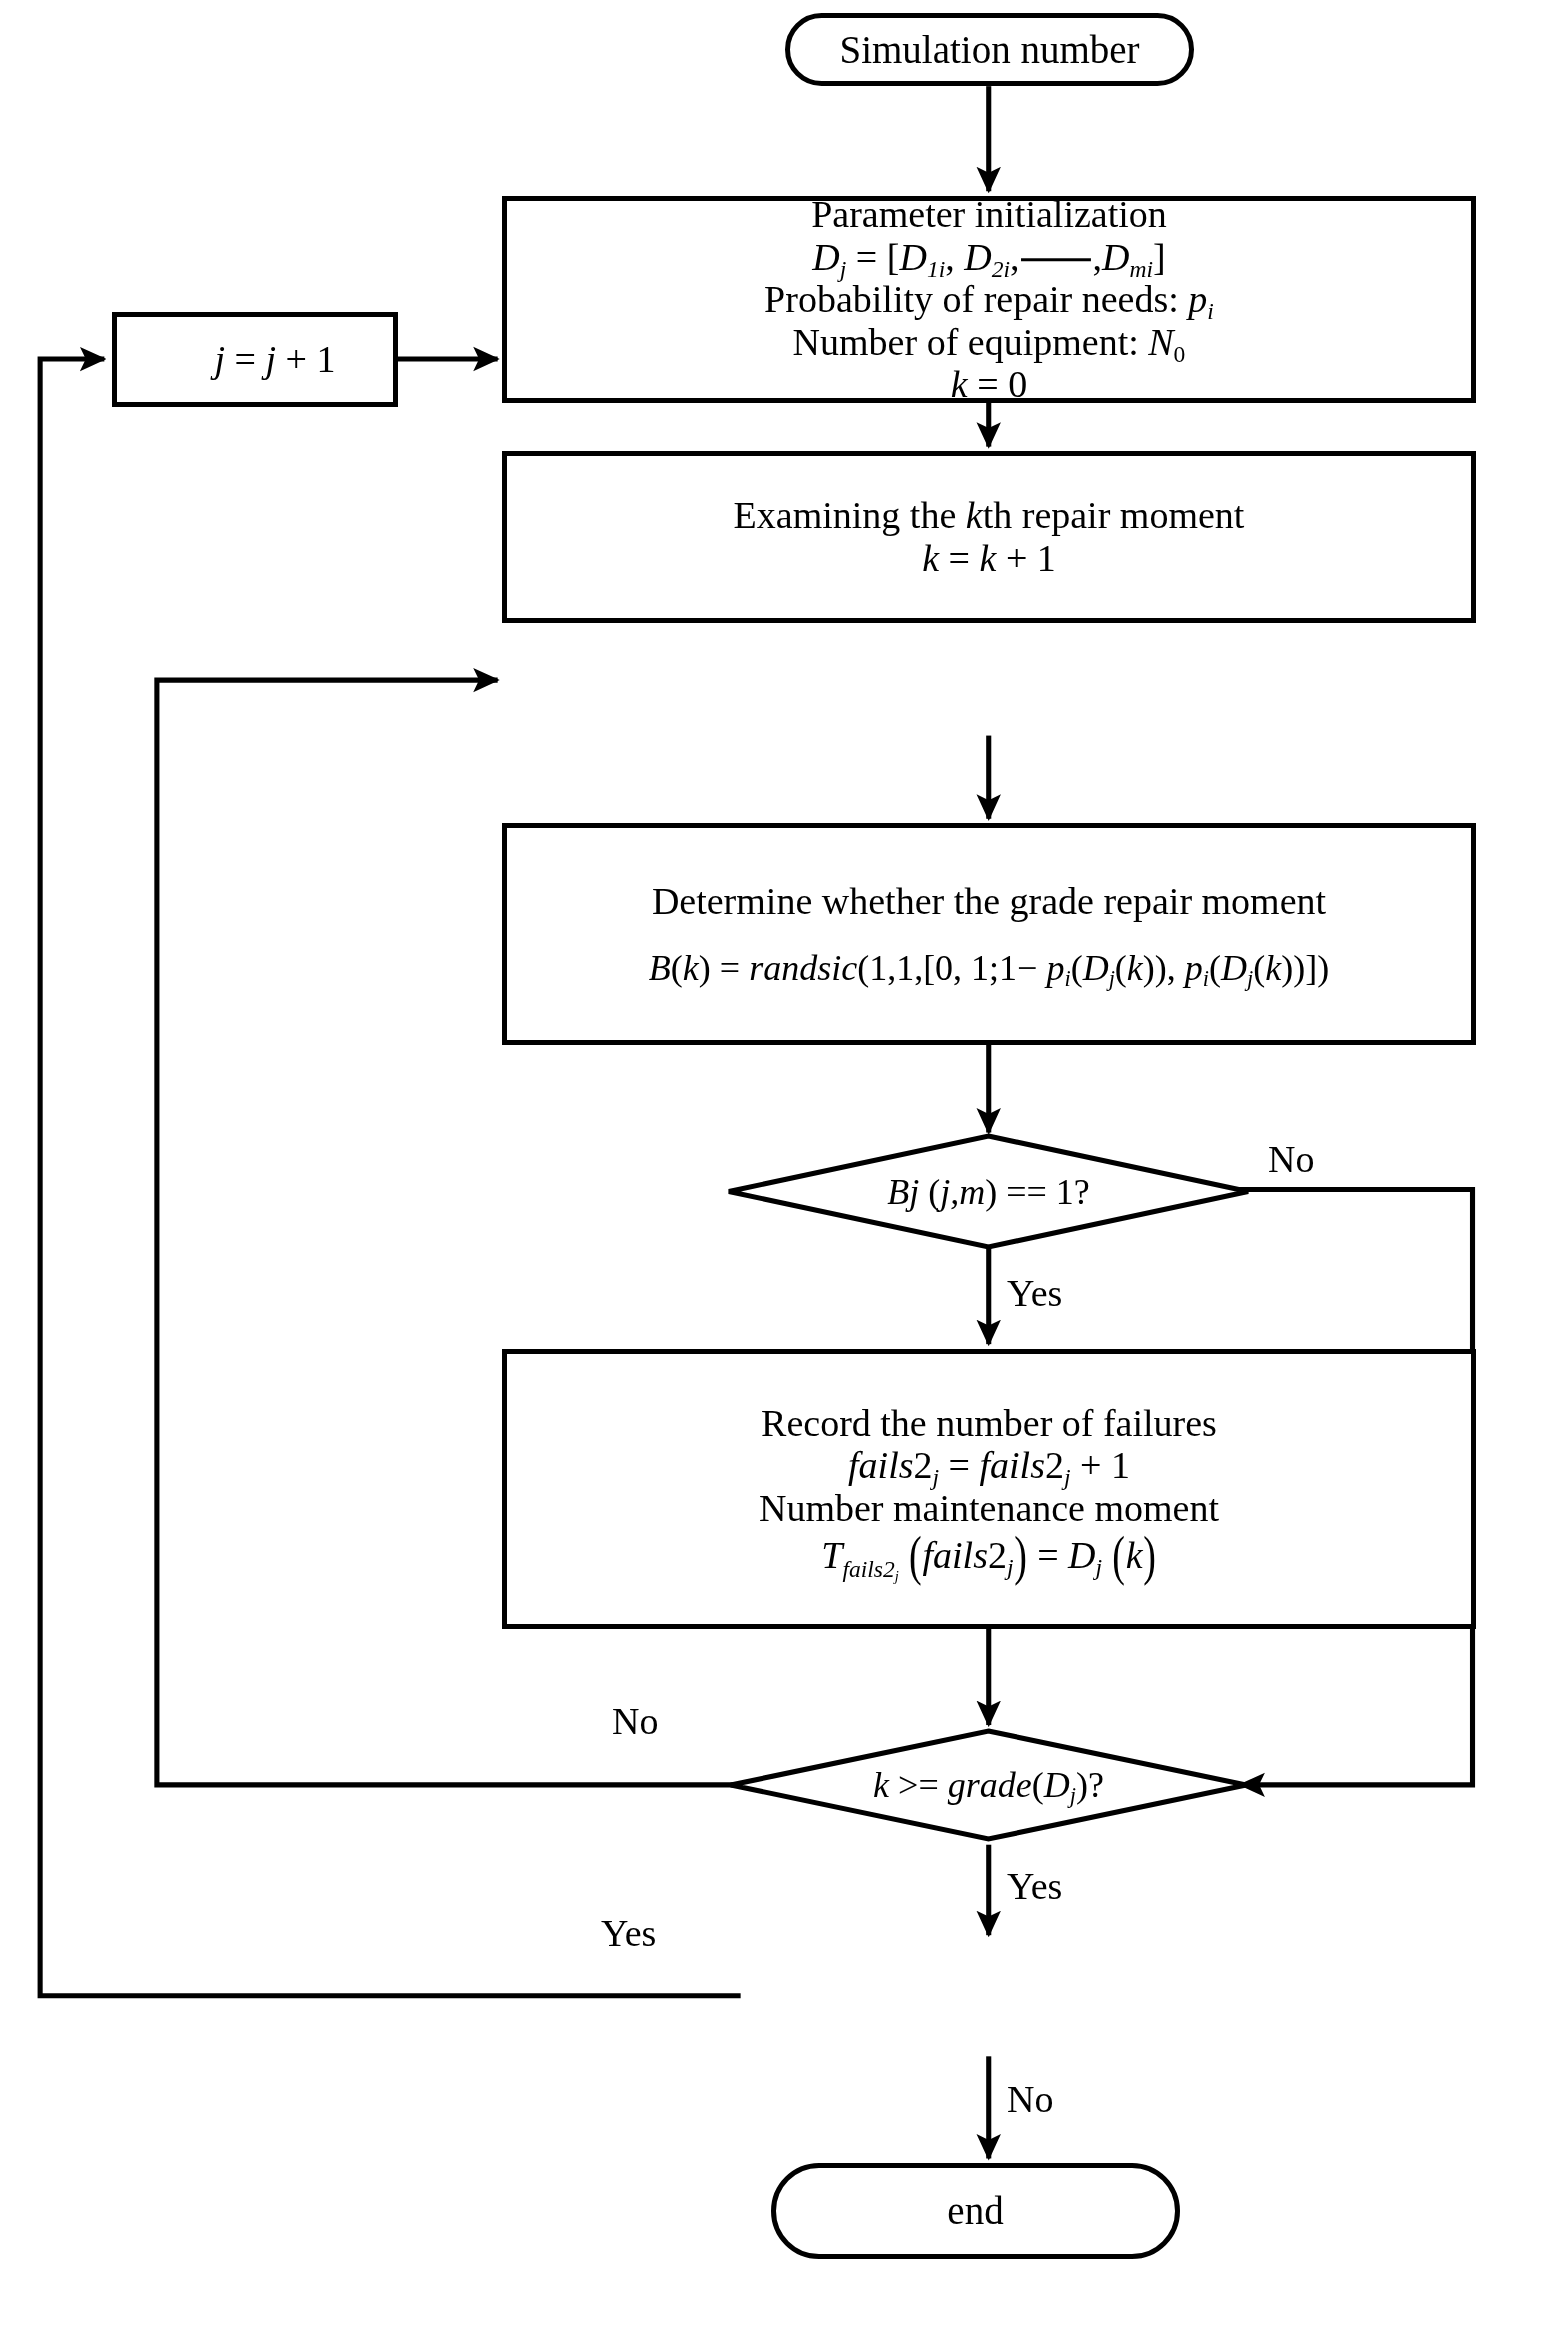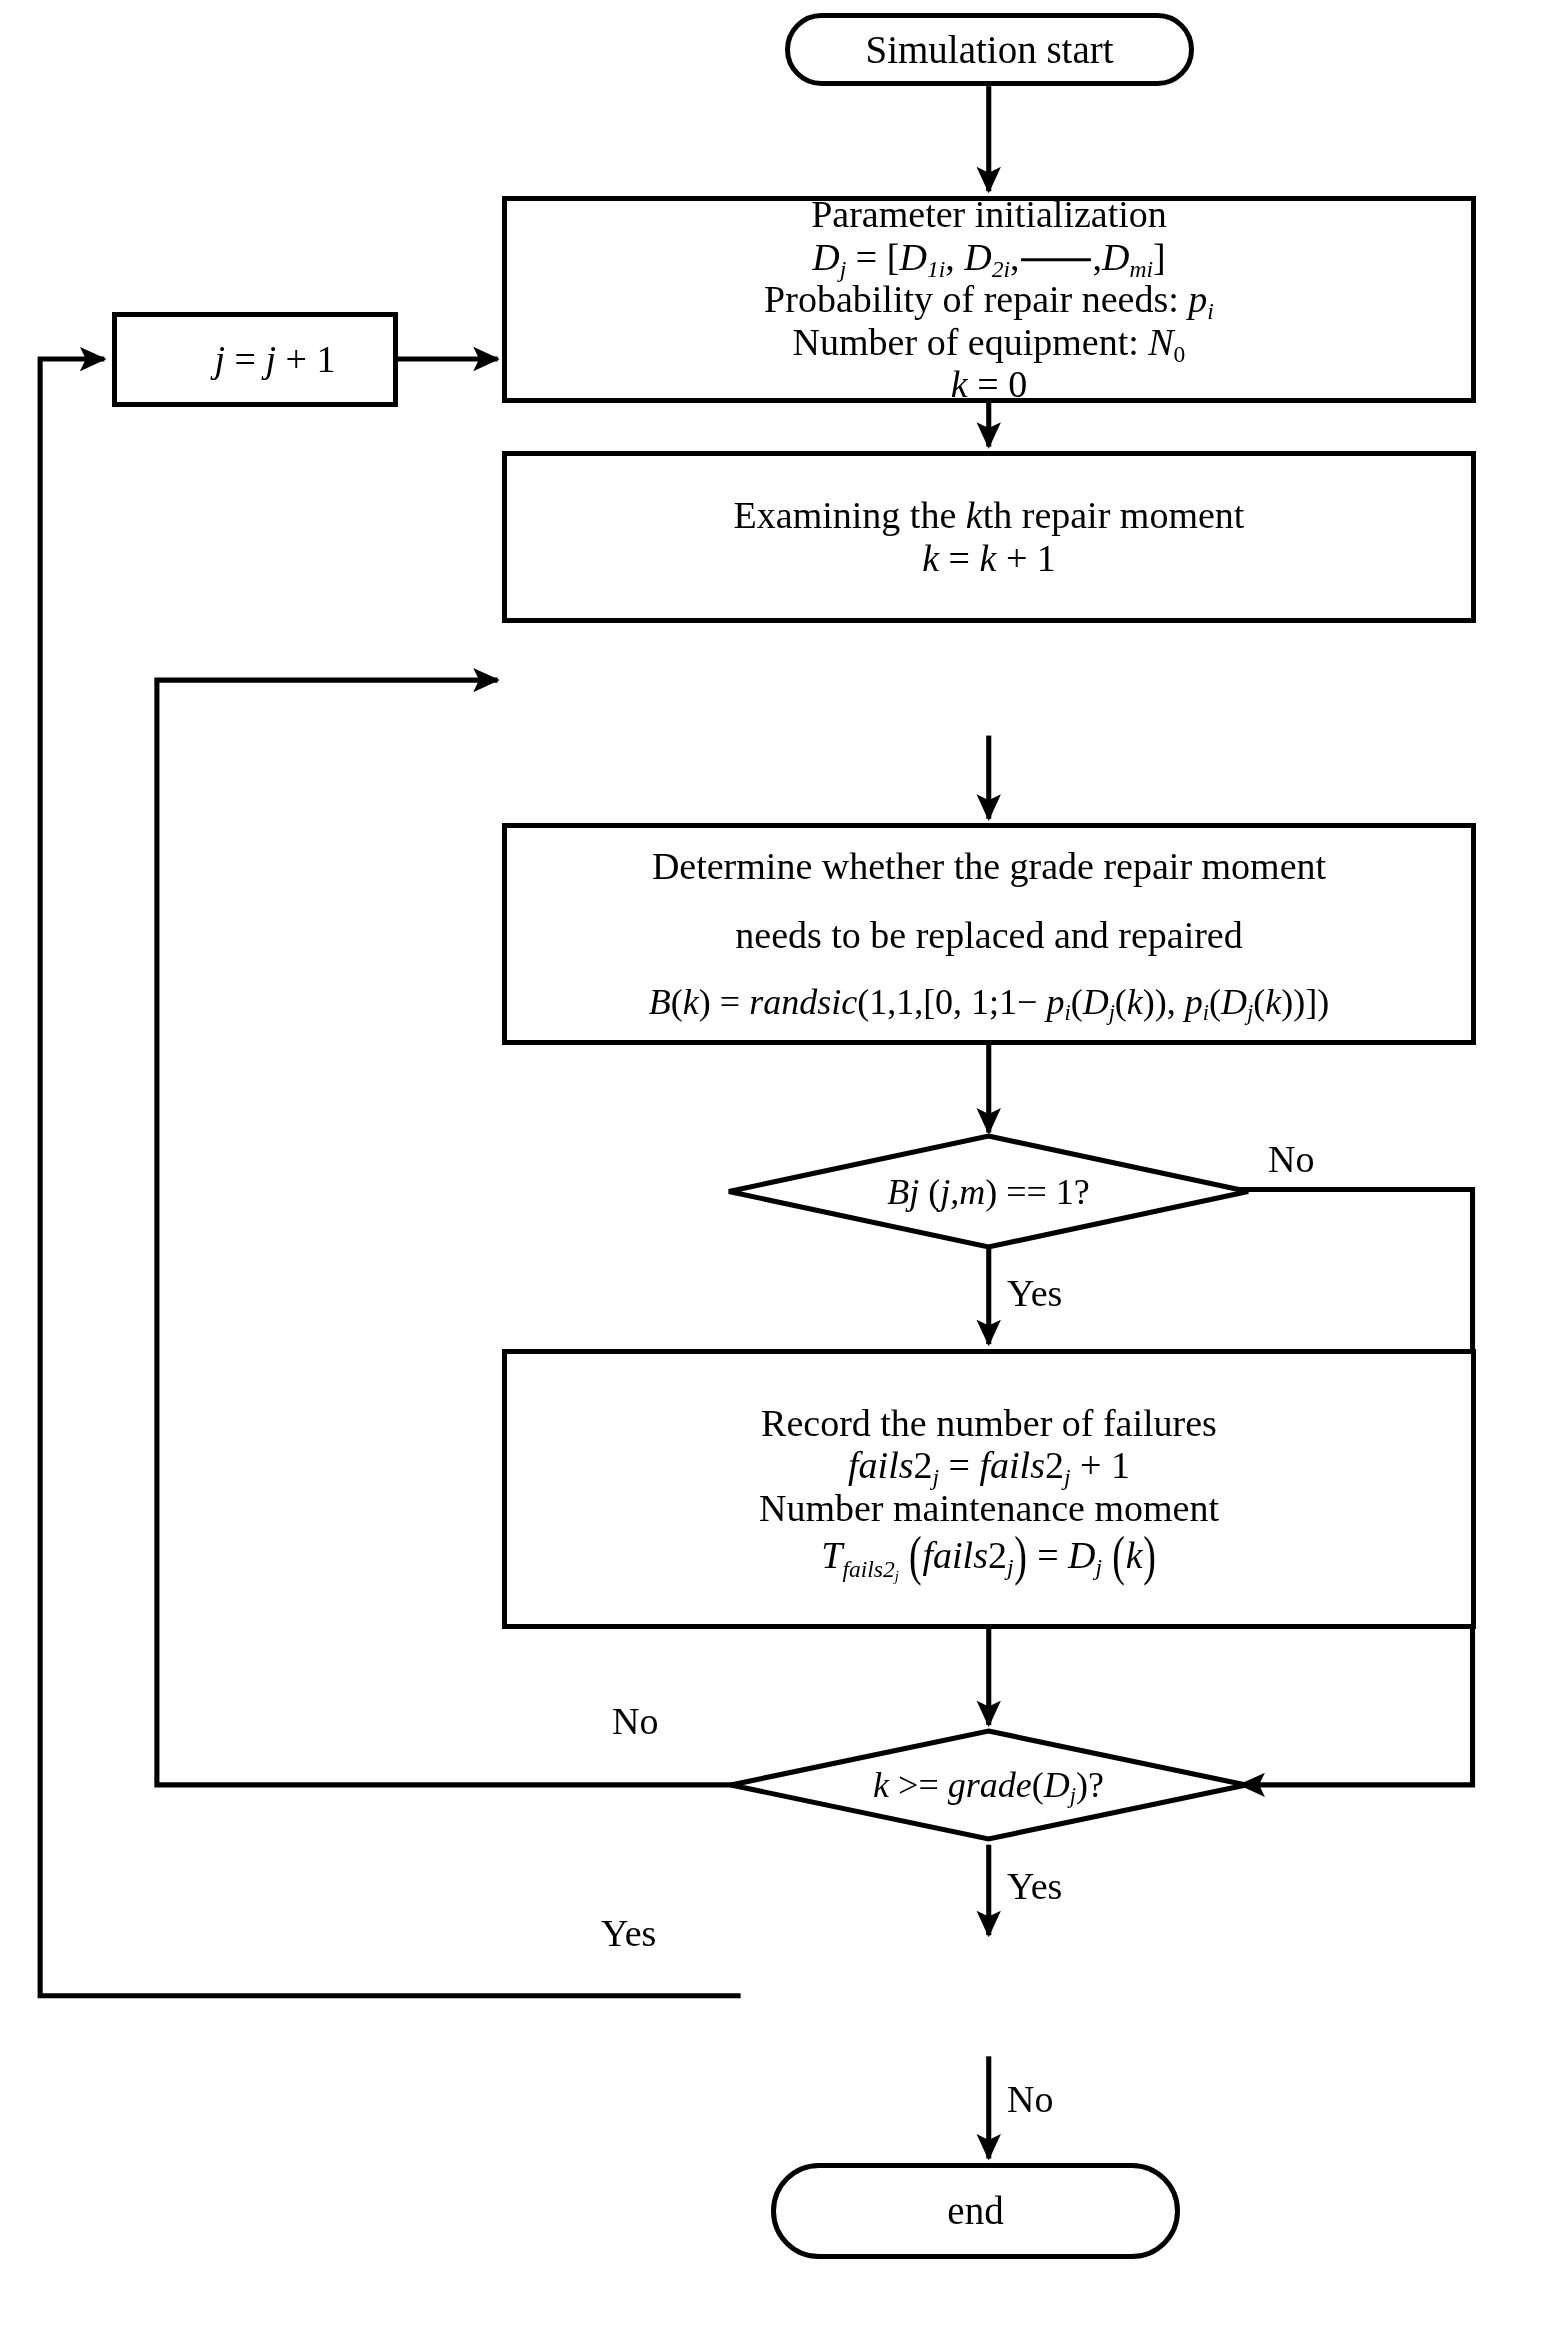--- a/index.html
+++ b/index.html
@@ -131,21 +131,21 @@
 
       <path d="M 1015 2735 L 55 2735 L 55 492 L 143 492"></path>
 
       <path d="M 1018 2446 L 215 2446 L 215 932 L 682 932"></path>
 
       <path d="M 1697 1630 L 2018 1630 L 2018 2446 L 1700 2446"></path>
     </g>
   </svg>
 
   <div class="node term" style="left:785px; top:13px; width:409px; height:73px;">
-    <span class="line f54">Simulation start</span>
+    <span class="line f54">Simulation number</span>
   </div>
 
   <div class="node proc" style="left:112px; top:312px; width:286px; height:95px;">
     <span class="line f52">
       <span class="it">j</span> = <span class="it">j</span> + 1
     </span>
   </div>
 
   <div class="node proc" style="left:502px; top:196px; width:974px; height:207px; padding:8px 13px;">
     <span class="line f52">Parameter initialization</span>
@@ -168,21 +168,20 @@
     <span class="line f52">
       Examining the <span class="it">k</span>th repair moment
     </span>
     <span class="line f52">
       <span class="it">k</span> = <span class="it">k</span> + 1
     </span>
   </div>
 
   <div class="node proc" style="left:502px; top:823px; width:974px; height:222px; padding:4.4px 7.3px;gap:26px;">
     <span class="line f52">Determine whether the grade repair moment</span>
-    <span class="line f52">needs to be replaced and repaired</span>
     <span class="line f50">
       <span class="it">B</span>(<span class="it">k</span>) =
       <span class="it">randsic</span>(1,1,[0,&nbsp;1;1−
       <span class="it">p</span><sub>i</sub>(<span class="it">D</span><sub>j</sub>(<span class="it">k</span>)),
       <span class="it">p</span><sub>i</sub>(<span class="it">D</span><sub>j</sub>(<span class="it">k</span>))])
     </span>
   </div>
 
   <div class="dia-wrap" style="left:726px; top:1133px; width:525px; height:117px;">
     <svg width="525" height="117" viewBox="0 0 720 160" xmlns="http://www.w3.org/2000/svg">

